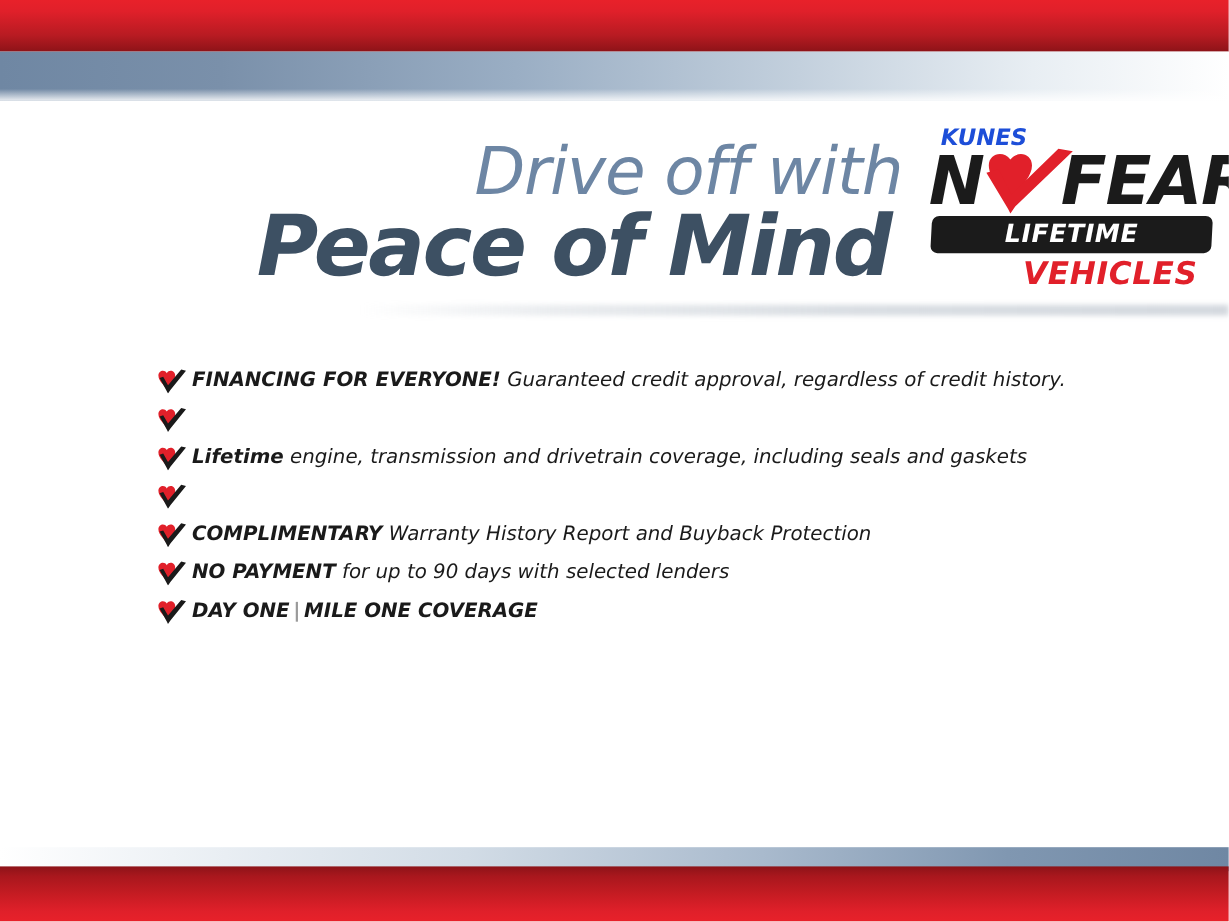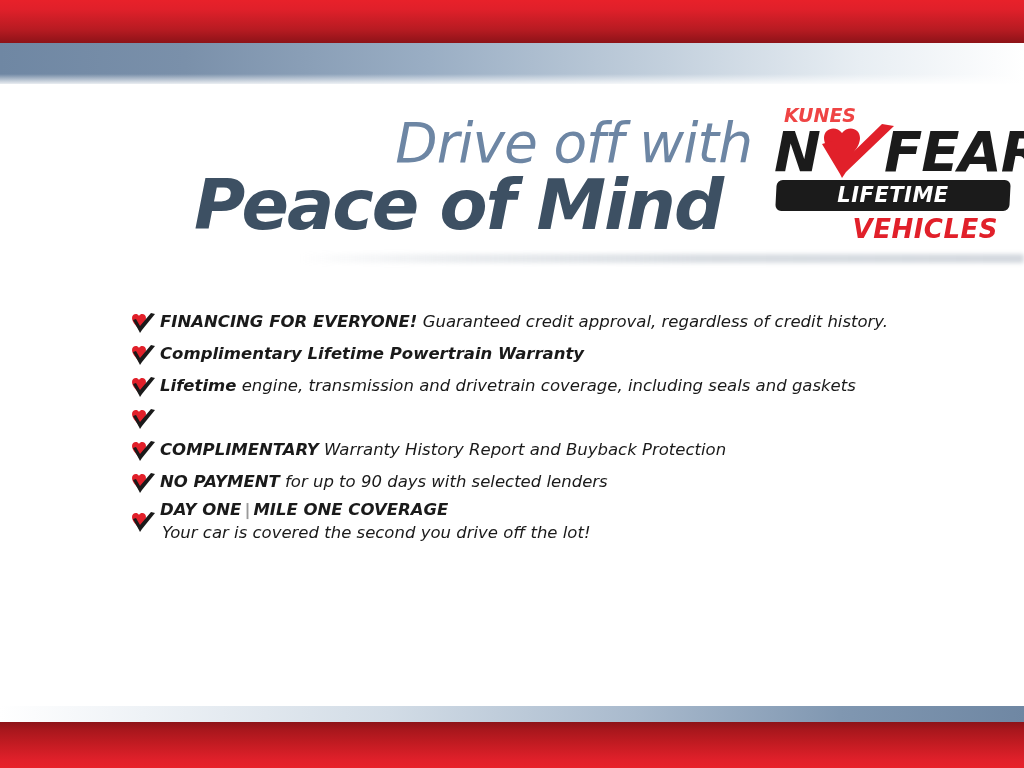--- a/index.html
+++ b/index.html
@@ -81,21 +81,21 @@
     white-space: nowrap;
     text-align: right;
   }
   .headline-line2 {
     font-family: "DejaVu Sans", sans-serif;
     font-style: italic;
     font-weight: bold;
     font-size: 70px;
     line-height: 74px;
     letter-spacing: -2px;
-    margin-left: 62px;
+    margin-left: 82px;
     margin-top: -4px;
     color: #3d5063;
     background-image: linear-gradient(to bottom, #566d84 0%, #3f5praise 30%, #33465a 55%, #44586c 80%, #6b7f93 100%);
     white-space: nowrap;
   }
 
   .divider {
     position: absolute;
     left: 300px; top: 158px;
     width: 724px; height: 9px;
@@ -110,21 +110,21 @@
     width: 240px; height: 136px;
   }
   .logo-kunes {
     position: absolute;
     left: 12px; top: 0px;
     font-family: "DejaVu Sans", sans-serif;
     font-style: italic;
     font-weight: bold;
     font-size: 19px;
     letter-spacing: 0px;
-    color: #ef4444;
+    color: #1d4ed8;
   }
   .logo-nofear {
     position: absolute;
     left: 0px; top: 18px;
     width: 240px; height: 62px;
   }
   .logo-n {
     position: absolute;
     left: 2px; top: 2px;
     font-family: "DejaVu Sans", sans-serif;
@@ -186,21 +186,21 @@
   
   .bullets {
     position: absolute;
     left: 130px; top: 306px;
     width: 800px;
   }
   .bullet-row {
     position: relative;
     height: 32px;
     display: flex;
-    align-items: center;
+    align-items: flex-start;
   }
   .bullet-row.tall { height: 46px; }
   .bullet-mark {
     flex: 0 0 30px;
     width: 30px;
     height: 22px;
     margin-top: 1px;
   }
   .bullet-text {
     font-family: "DejaVu Sans", sans-serif;
@@ -283,21 +283,20 @@
       <span class="bullet-text"><span class="b">FINANCING FOR EVERYONE!</span><span> Guaranteed credit approval, regardless of credit history.</span></span>
     </div>
 
     <div class="bullet-row">
       <span class="bullet-mark">
         <svg width="26" height="21" viewBox="0 0 26 21">
           <path d="M2 6 C2 2, 7 0.5, 9 4 C11 0.5, 16 2, 16 6 C16 11, 10 15, 9 18 C8 15, 2 11, 2 6 Z" fill="#e1202a"></path>
           <path d="M3 8 L9 19 L10 21 L12 18 L25 2 L21 1 L10 14 L6 7 Z" fill="#1a1a1a"></path>
         </svg>
       </span>
-      <span class="bullet-text"><span class="b">Complimentary Lifetime Powertrain Warranty</span><span></span></span>
     </div>
 
     <div class="bullet-row">
       <span class="bullet-mark">
         <svg width="26" height="21" viewBox="0 0 26 21">
           <path d="M2 6 C2 2, 7 0.5, 9 4 C11 0.5, 16 2, 16 6 C16 11, 10 15, 9 18 C8 15, 2 11, 2 6 Z" fill="#e1202a"></path>
           <path d="M3 8 L9 19 L10 21 L12 18 L25 2 L21 1 L10 14 L6 7 Z" fill="#1a1a1a"></path>
         </svg>
       </span>
       <span class="bullet-text"><span class="b">Lifetime</span><span> engine, transmission and drivetrain coverage, including seals and gaskets</span></span>
@@ -334,21 +333,21 @@
       <span class="bullet-text"><span class="b">NO PAYMENT</span><span> for up to 90 days with selected lenders</span></span>
     </div>
 
     <div class="bullet-row tall">
       <span class="bullet-mark">
         <svg width="26" height="21" viewBox="0 0 26 21">
           <path d="M2 6 C2 2, 7 0.5, 9 4 C11 0.5, 16 2, 16 6 C16 11, 10 15, 9 18 C8 15, 2 11, 2 6 Z" fill="#e1202a"></path>
           <path d="M3 8 L9 19 L10 21 L12 18 L25 2 L21 1 L10 14 L6 7 Z" fill="#1a1a1a"></path>
         </svg>
       </span>
-      <span class="bullet-text"><span class="b">DAY ONE</span><span class="sep">|</span><span class="b">MILE ONE COVERAGE</span><span class="bullet-sub">Your car is covered the second you drive off the lot!</span></span>
+      <span class="bullet-text"><span class="b">DAY ONE</span><span class="sep">|</span><span class="b">MILE ONE COVERAGE</span></span>
     </div>
 
   </div>
 
   <div class="band-bot-steel"></div>
   <div class="band-bot-red"></div>
 
 </div>
 
 </body></html>

